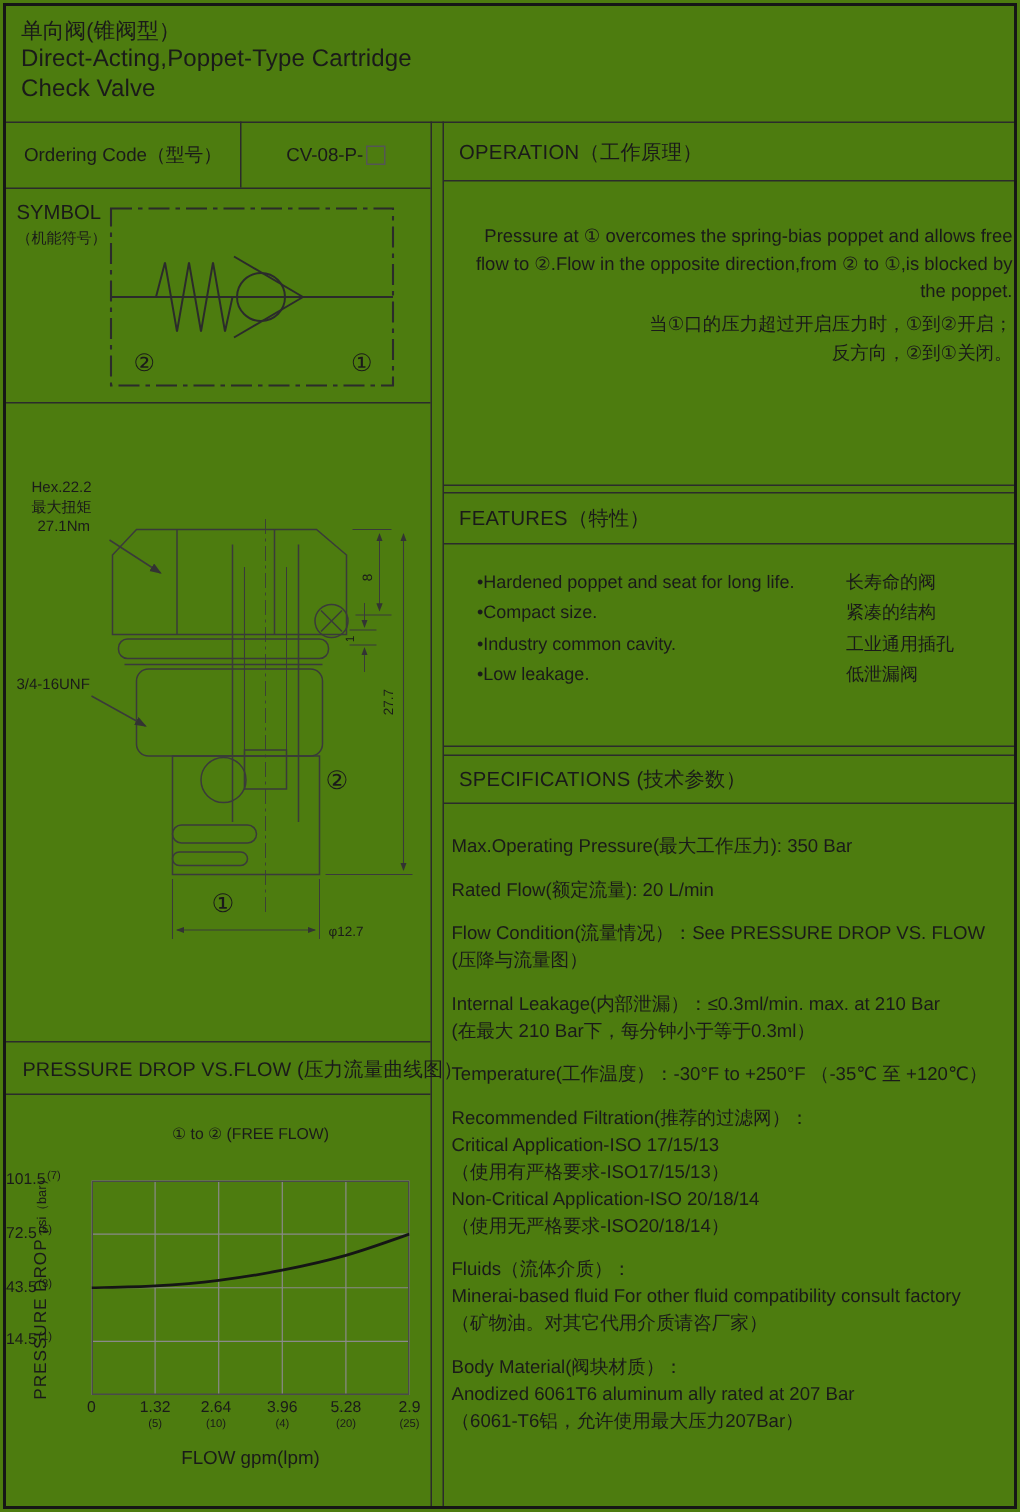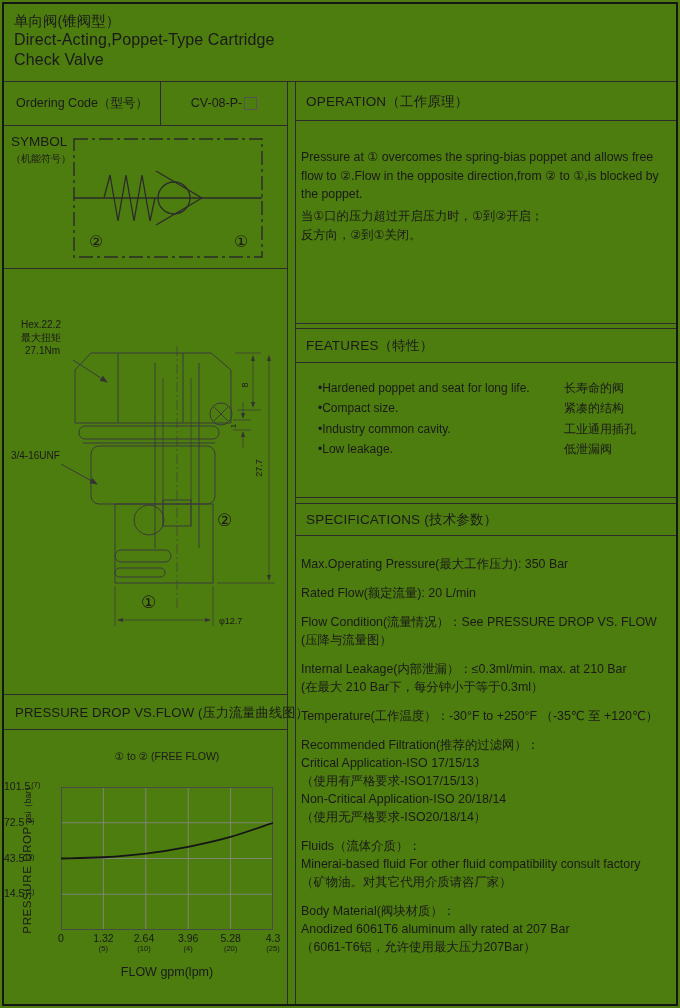--- a/index.html
+++ b/index.html
@@ -21,21 +21,21 @@
   
   .cell{position:absolute;display:flex;align-items:center;justify-content:center;font-size:12.5px;}
   .ordering-label{left:4px;top:81px;width:156px;height:44px;}
   .ordering-value{left:161px;top:81px;width:126px;height:44px;}
   .blank-box{display:inline-block;width:11px;height:11px;border:1.2px solid #555;margin-left:2px;vertical-align:-1px;}
 
   
   .sec-head{position:absolute;font-size:13.5px;letter-spacing:0.2px;white-space:nowrap;}
 
   
-  .op-text{position:absolute;left:301px;top:148px;width:374px;font-size:12.3px;line-height:1.52;}
+  .op-text{position:absolute;left:301px;top:148px;width:374px;font-size:12.3px;line-height:1.52;text-align:right;}
   .op-text p{margin:0 0 3px 0;}
   .feat-list{position:absolute;left:318px;top:378px;width:374px;font-size:12px;line-height:1.7;}
   .feat-row{display:flex;}
   .feat-en{flex:0 0 246px;}
   .feat-cn{flex:1;}
   .spec-list{position:absolute;left:301px;top:556px;width:374px;font-size:12.4px;line-height:1.45;}
   .spec-item{margin:0 0 11px 0;}
 
   
   .symbol-wrap{position:absolute;left:4px;top:125px;width:283px;height:143px;}
@@ -216,21 +216,21 @@
         </div>
         <div class="xtick" style="left: 107.2px;">
           <div>3.96</div>
           <div class="tick-sub">(4)</div>
         </div>
         <div class="xtick" style="left: 149.6px;">
           <div>5.28</div>
           <div class="tick-sub">(20)</div>
         </div>
         <div class="xtick" style="left: 192px;">
-          <div>4.3</div>
+          <div>2.9</div>
           <div class="tick-sub">(25)</div>
         </div>
       </div>
     <div class="chart-xlabel">FLOW gpm(lpm)</div>
   </div>
 
   <div class="sec-head" style="left:306px;top:93px;">OPERATION（工作原理）</div>
   <div class="op-text">
     <p>Pressure at ① overcomes the spring-bias poppet and allows free flow to ②.Flow in the opposite direction,from ② to ①,is blocked by the poppet.</p>
     <div>当①口的压力超过开启压力时，①到②开启；</div>

